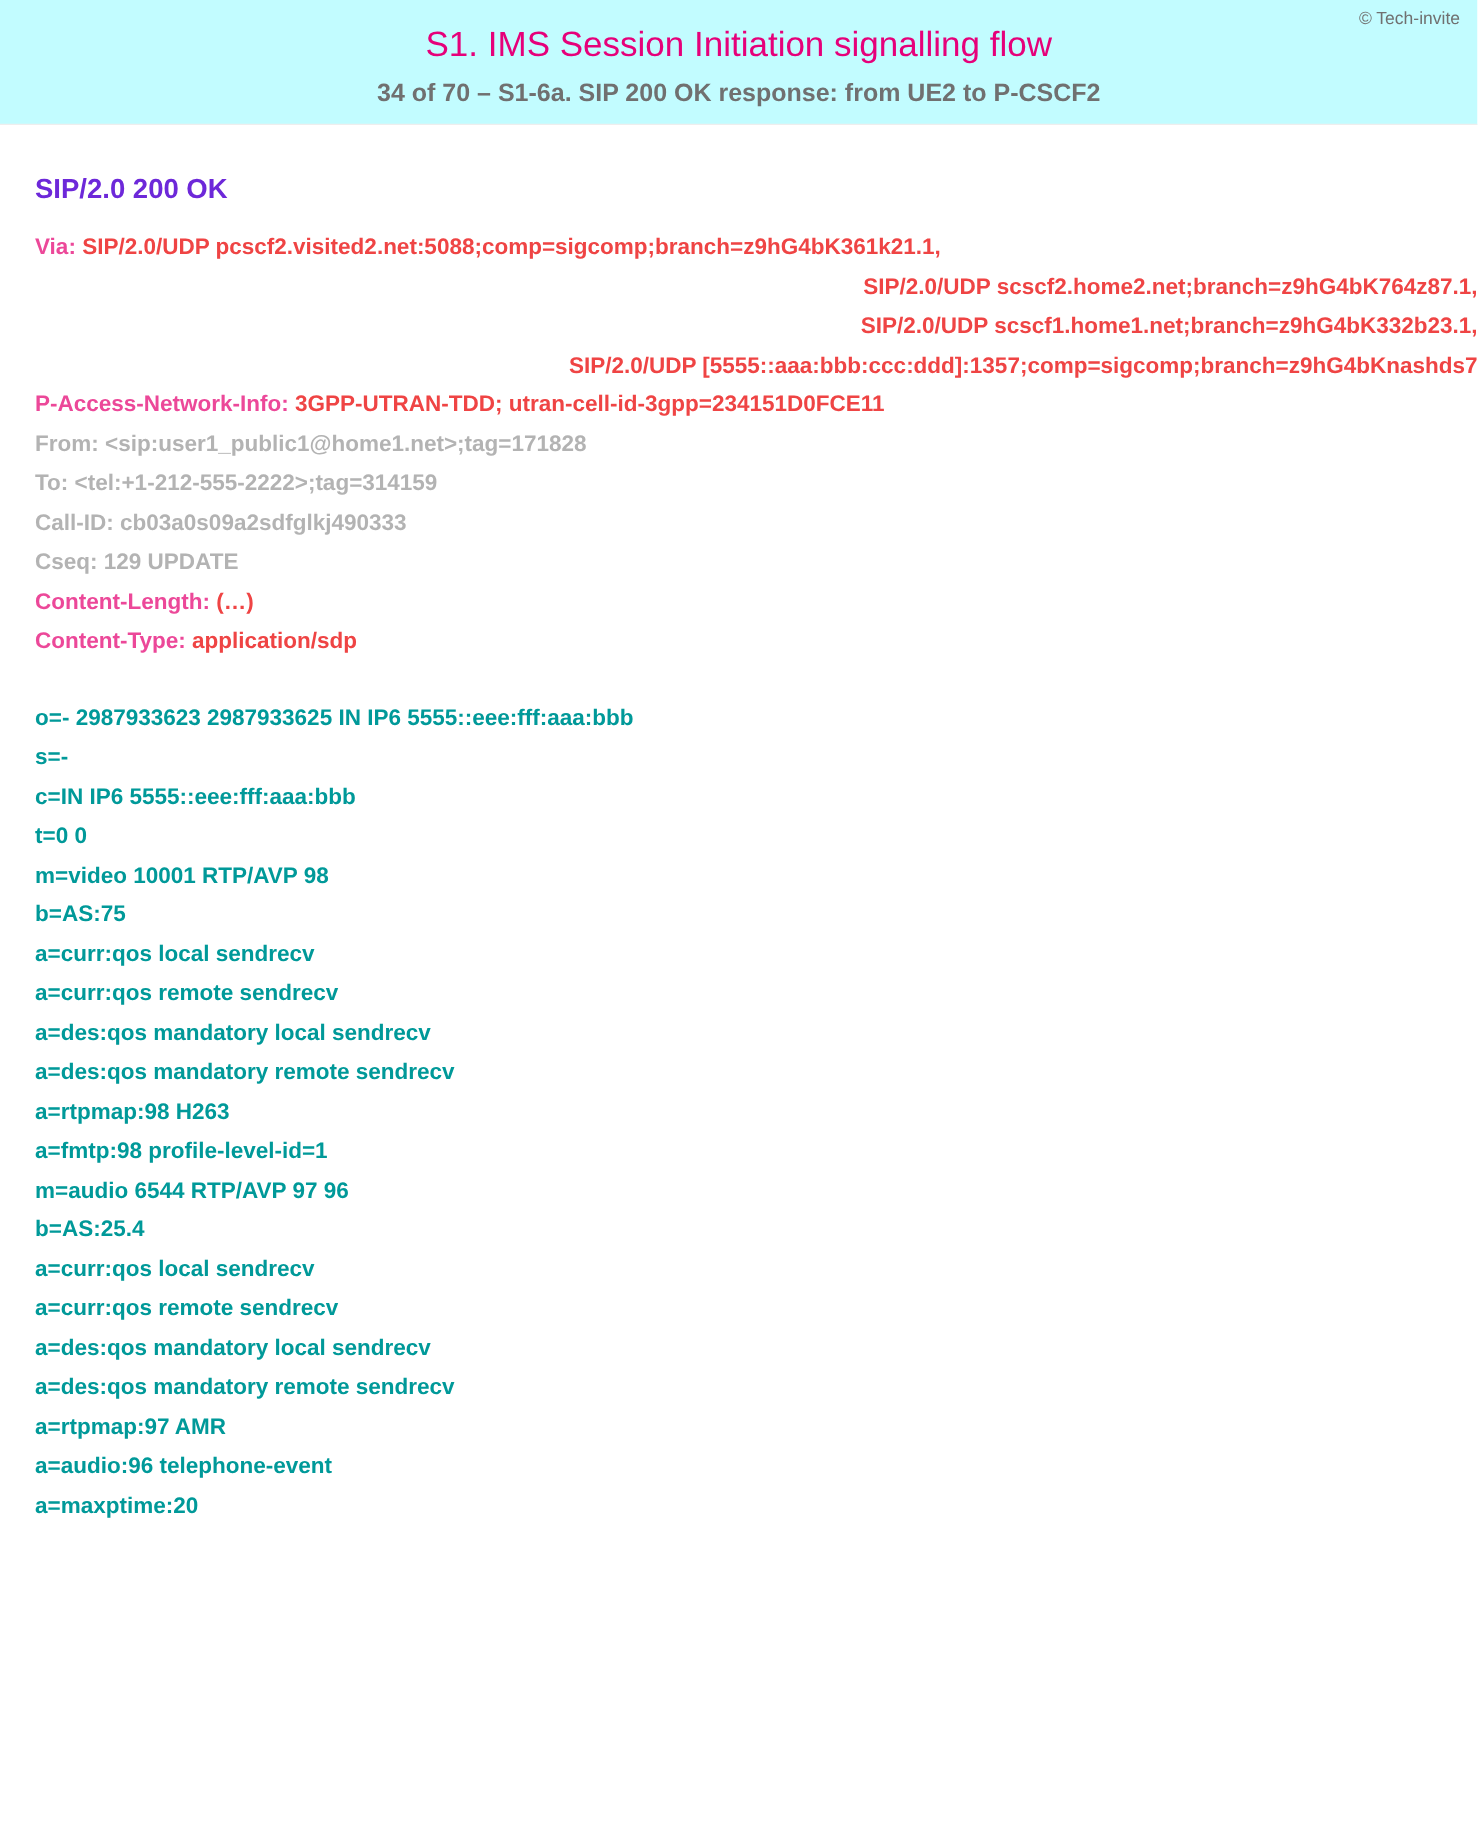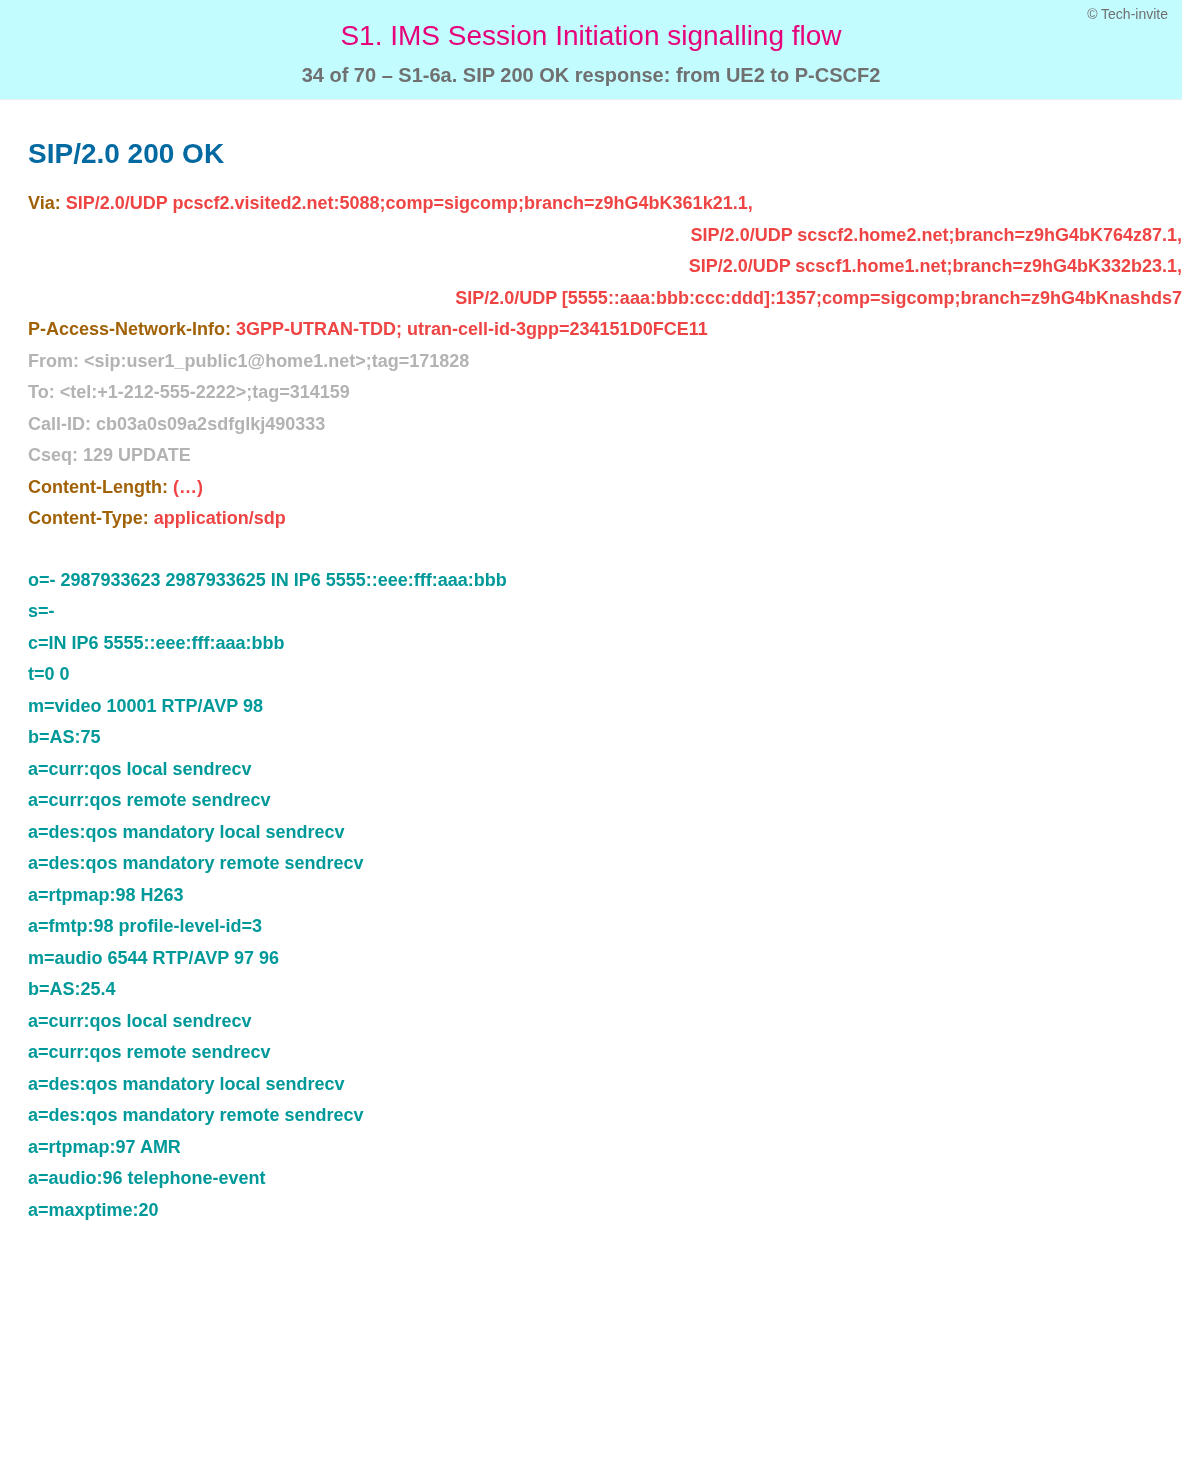--- a/index.html
+++ b/index.html
@@ -37,33 +37,33 @@
   .subtitle {
     font-size: 20px;
     color: #707070;
     font-weight: bold;
     margin-top: 6px;
   }
   .content {
     padding: 38px 0 30px 28px;
   }
   .status-line {
-    font-size: 28px;
+    font-size: 22px;
     font-weight: bold;
-    color: #0369a1;
+    color: #6d28d9;
     margin-bottom: 18px;
   }
   .hdr-line {
     font-size: 18px;
     font-weight: bold;
     line-height: 1.75;
     color: #707070;
   }
   .hdr-name-blue {
-    color: #a16207;
+    color: #ec4899;
   }
   .hdr-name-gray {
     color: #b3b3b3;
   }
   .hdr-colon-gray {
     color: #b3b3b3;
   }
   .hdr-val-gray {
     color: #ef4444;
   }
@@ -153,21 +153,21 @@
       <div class="sdp-line">s=-</div>
       <div class="sdp-line">c=IN IP6 5555::eee:fff:aaa:bbb</div>
       <div class="sdp-line">t=0 0</div>
       <div class="sdp-line">m=video 10001 RTP/AVP 98</div>
       <div class="sdp-line">b=AS:75</div>
       <div class="sdp-line">a=curr:qos local sendrecv</div>
       <div class="sdp-line">a=curr:qos remote sendrecv</div>
       <div class="sdp-line">a=des:qos mandatory local sendrecv</div>
       <div class="sdp-line">a=des:qos mandatory remote sendrecv</div>
       <div class="sdp-line">a=rtpmap:98 H263</div>
-      <div class="sdp-line">a=fmtp:98 profile-level-id=3</div>
+      <div class="sdp-line">a=fmtp:98 profile-level-id=1</div>
       <div class="sdp-line">m=audio 6544 RTP/AVP 97 96</div>
       <div class="sdp-line">b=AS:25.4</div>
       <div class="sdp-line">a=curr:qos local sendrecv</div>
       <div class="sdp-line">a=curr:qos remote sendrecv</div>
       <div class="sdp-line">a=des:qos mandatory local sendrecv</div>
       <div class="sdp-line">a=des:qos mandatory remote sendrecv</div>
       <div class="sdp-line">a=rtpmap:97 AMR</div>
       <div class="sdp-line">a=audio:96 telephone-event</div>
       <div class="sdp-line">a=maxptime:20</div>
     </div>

